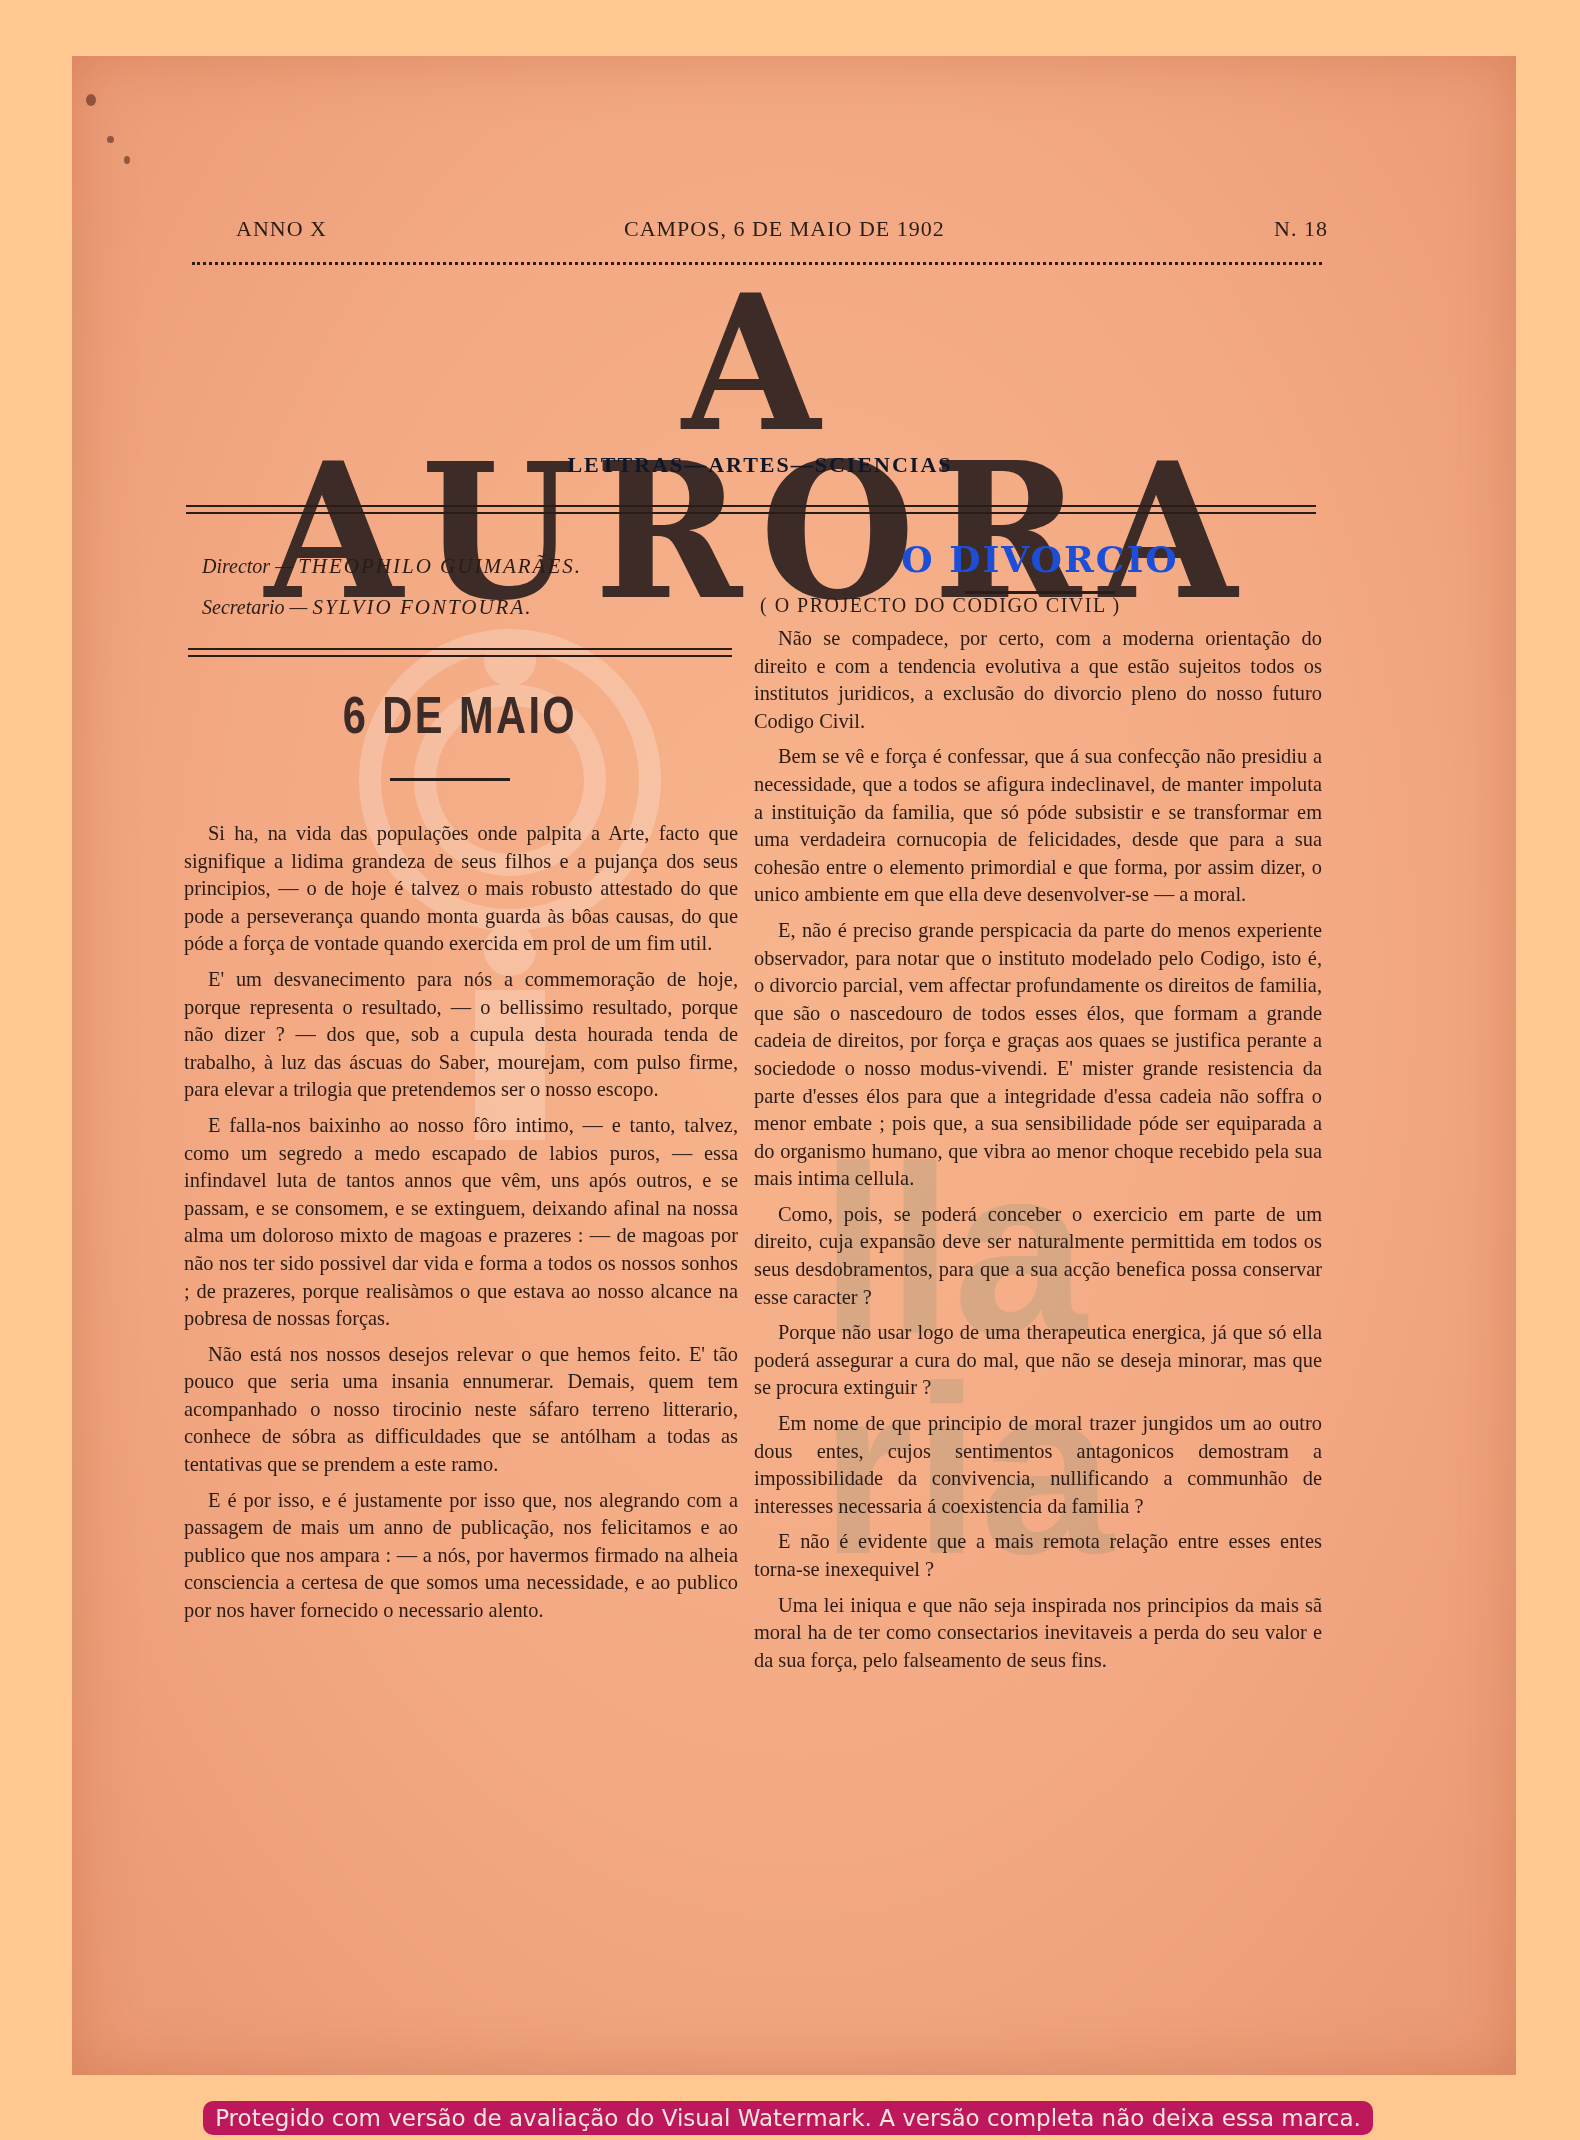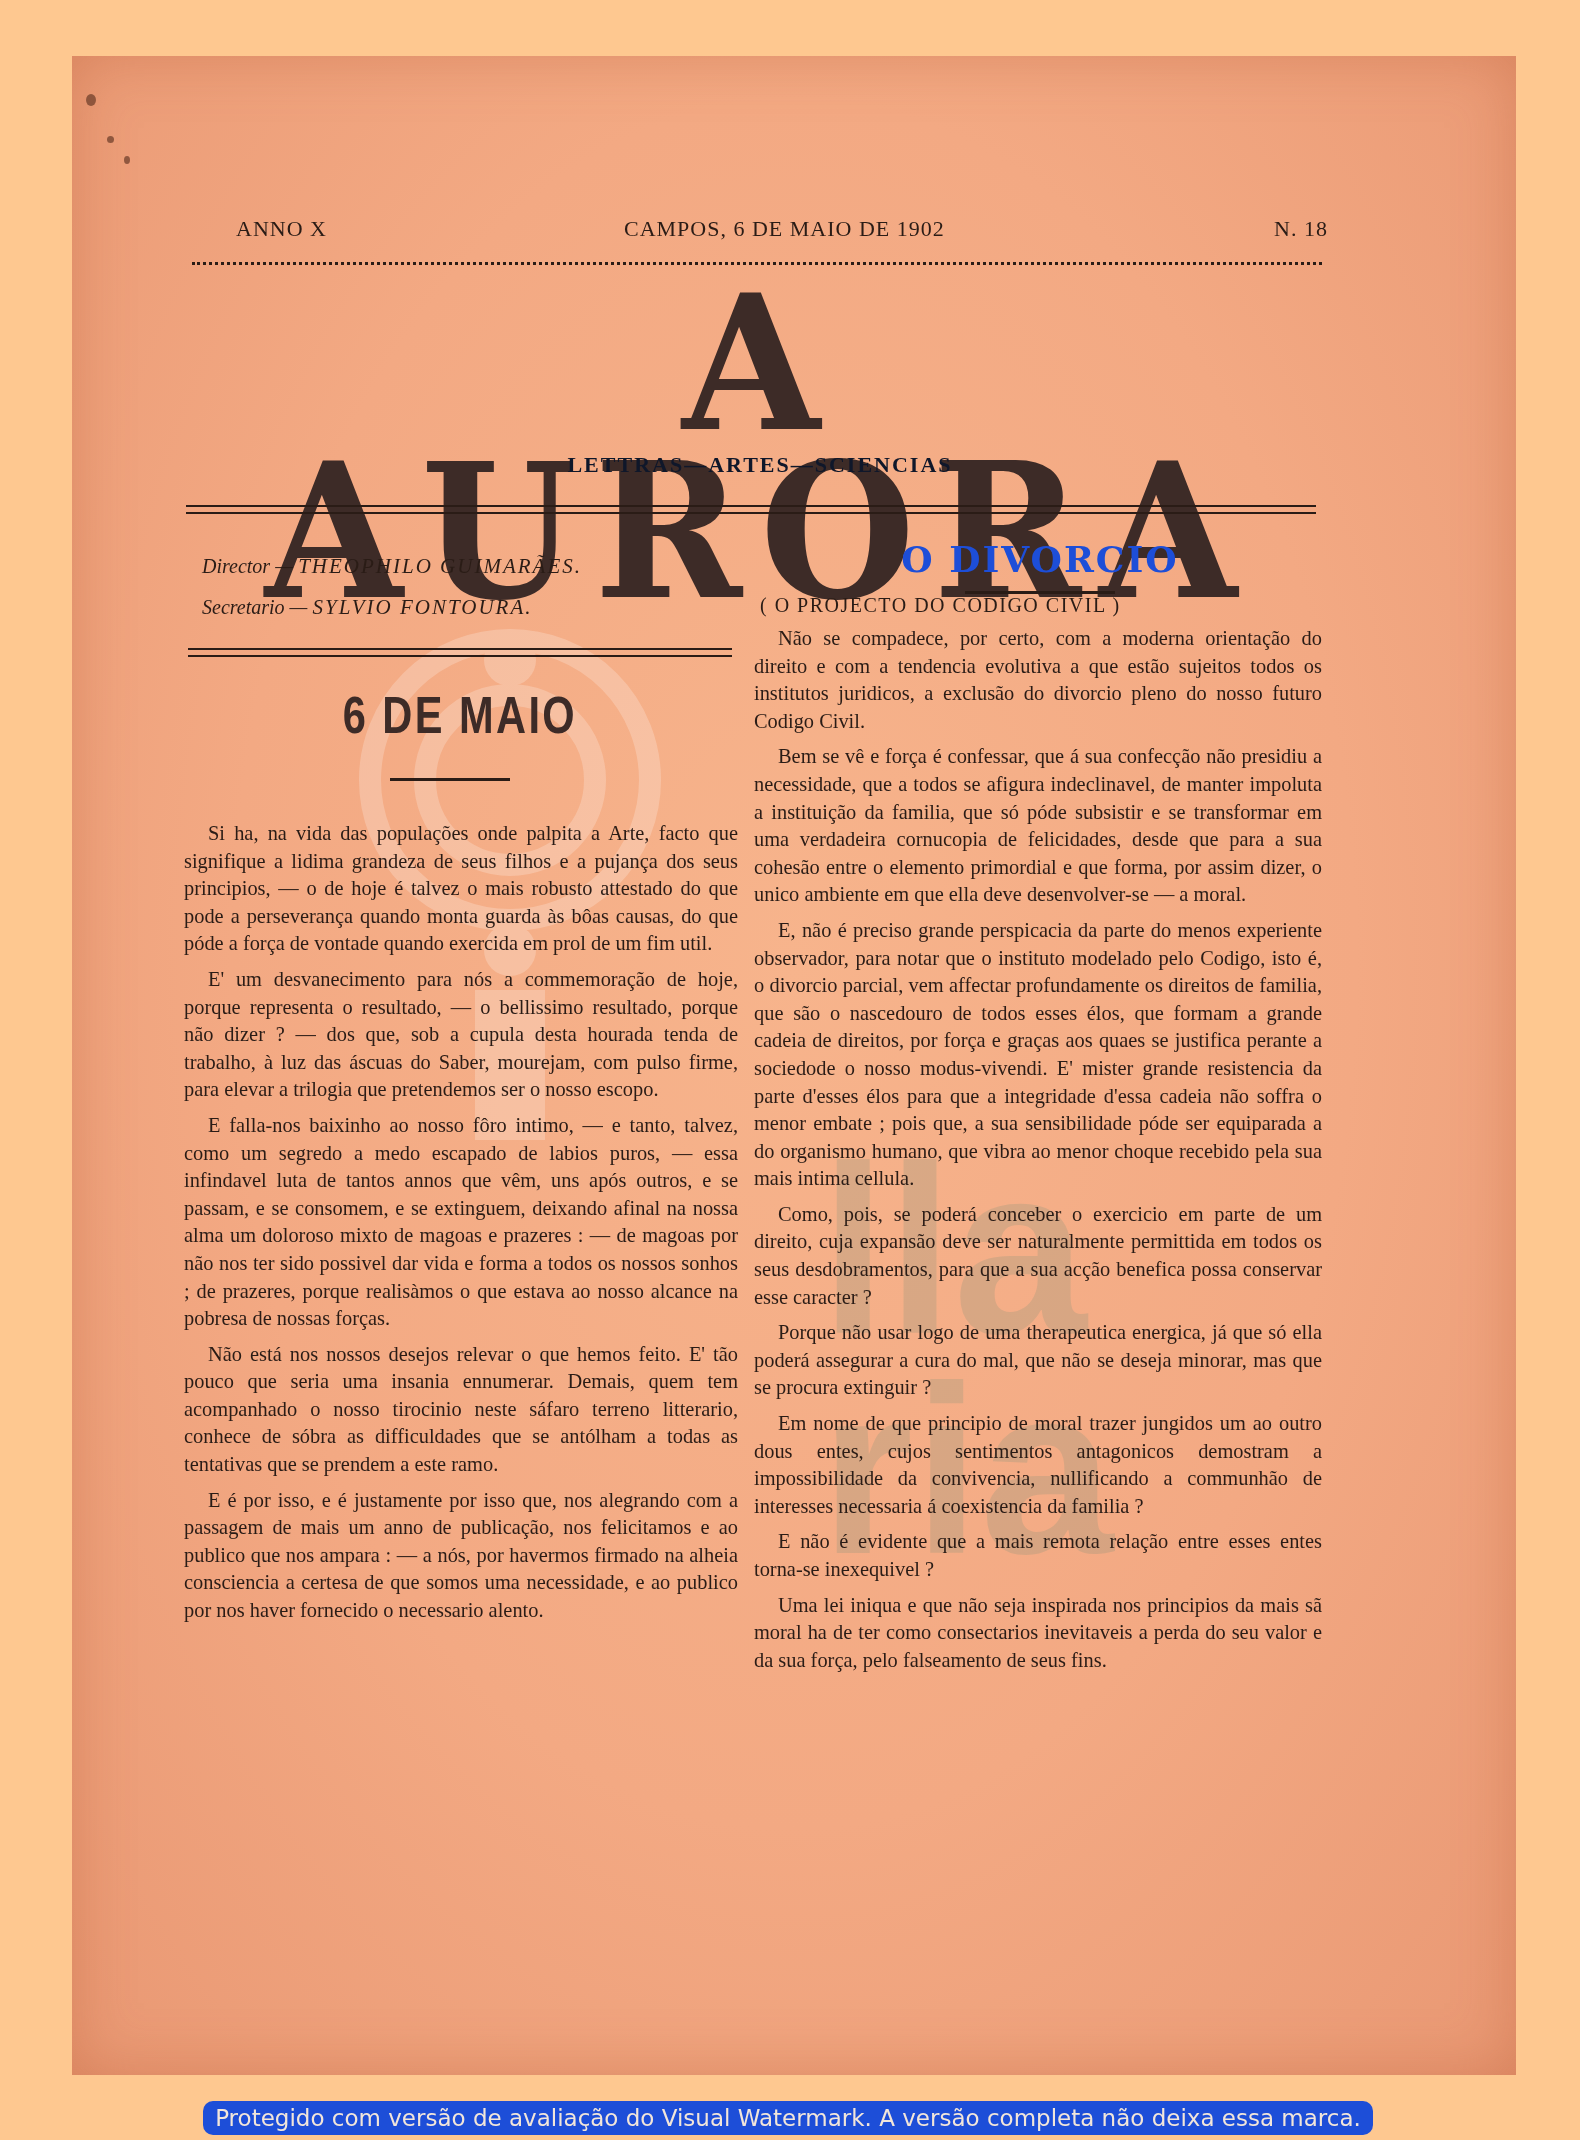--- a/index.html
+++ b/index.html
@@ -77,21 +77,21 @@
     font-size:20px; letter-spacing:1.5px;
   }
 
   
   .wm { position:absolute; left:300px; top:620px; width:420px; height:520px; pointer-events:none; opacity:0.22; }
   .wm-text { position:absolute; left:820px; top:1140px; font-family:"Liberation Sans", sans-serif; font-weight:bold;
              font-size:240px; color:#0f766e; opacity:0.12; line-height:220px; pointer-events:none; }
 
   .banner {
     position:absolute; left:203px; top:2101px; width:1170px; height:34px;
-    background:#1d4ed8; border-radius:10px;
+    background:#be185d; border-radius:10px;
     color:#f2e6da; font-family:"DejaVu Sans", sans-serif; font-size:23px;
     line-height:34px; text-align:center; white-space:nowrap; overflow:hidden;
   }
 </style>
 </head>
 <body>
 
 <div class="page">
   <div class="spot" style="left:14px;top:38px;width:10px;height:12px;"></div>
   <div class="spot" style="left:35px;top:80px;width:7px;height:7px;"></div>

